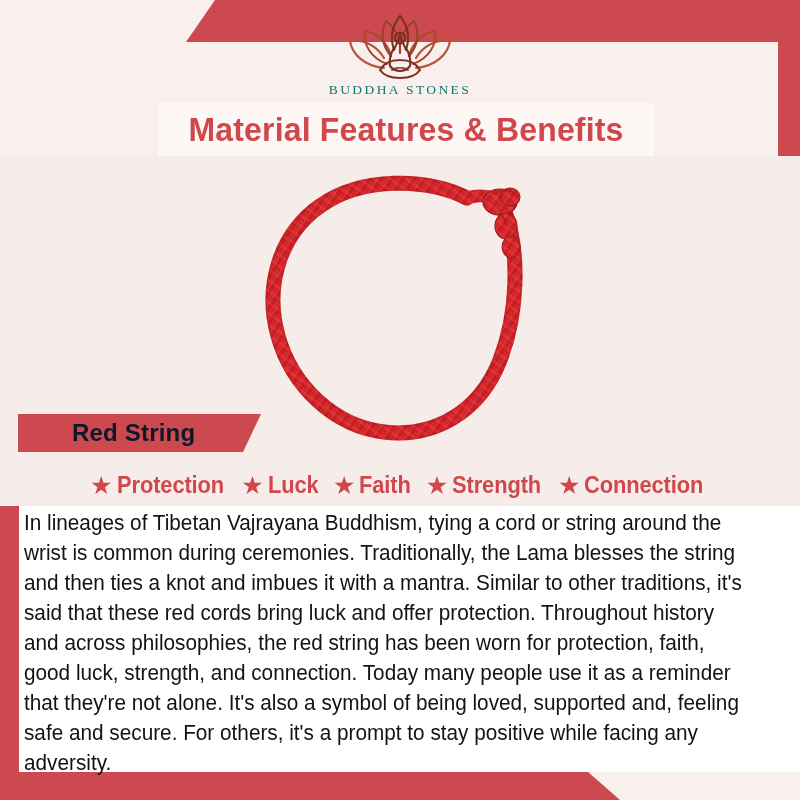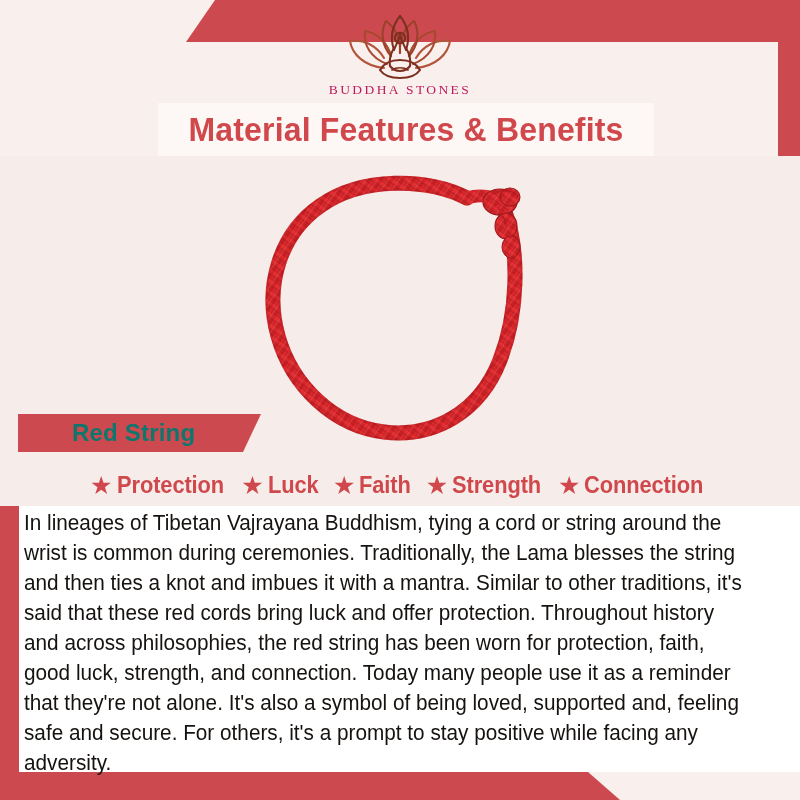--- a/index.html
+++ b/index.html
@@ -63,21 +63,21 @@
     display: block;
     margin: 0 auto;
     width: 112px;
     height: 72px;
   }
   .logo-word {
     margin-top: 2px;
     font-family: "Liberation Serif", serif;
     font-size: 13.5px;
     letter-spacing: 2.4px;
-    color: #be185d;
+    color: #0f766e;
     font-weight: 400;
   }
 
   
   .title-band {
     position: absolute;
     left: 158px; top: 103px;
     width: 496px; height: 53px;
     background: #fdf8f6;
     z-index: 4;
@@ -122,21 +122,21 @@
     z-index: 6;
   }
   .label-text {
     position: absolute;
     left: 72px; top: 414px;
     height: 38px;
     line-height: 38px;
     font-family: "Liberation Sans Narrow", "Liberation Sans", sans-serif;
     font-weight: bold;
     font-size: 24px;
-    color: #0f766e;
+    color: #0f172a;
     z-index: 7;
     white-space: nowrap;
     letter-spacing: 0.2px;
   }
 
   
   .features {
     position: absolute;
     left: 0; top: 466px;
     width: 800px; height: 38px;

